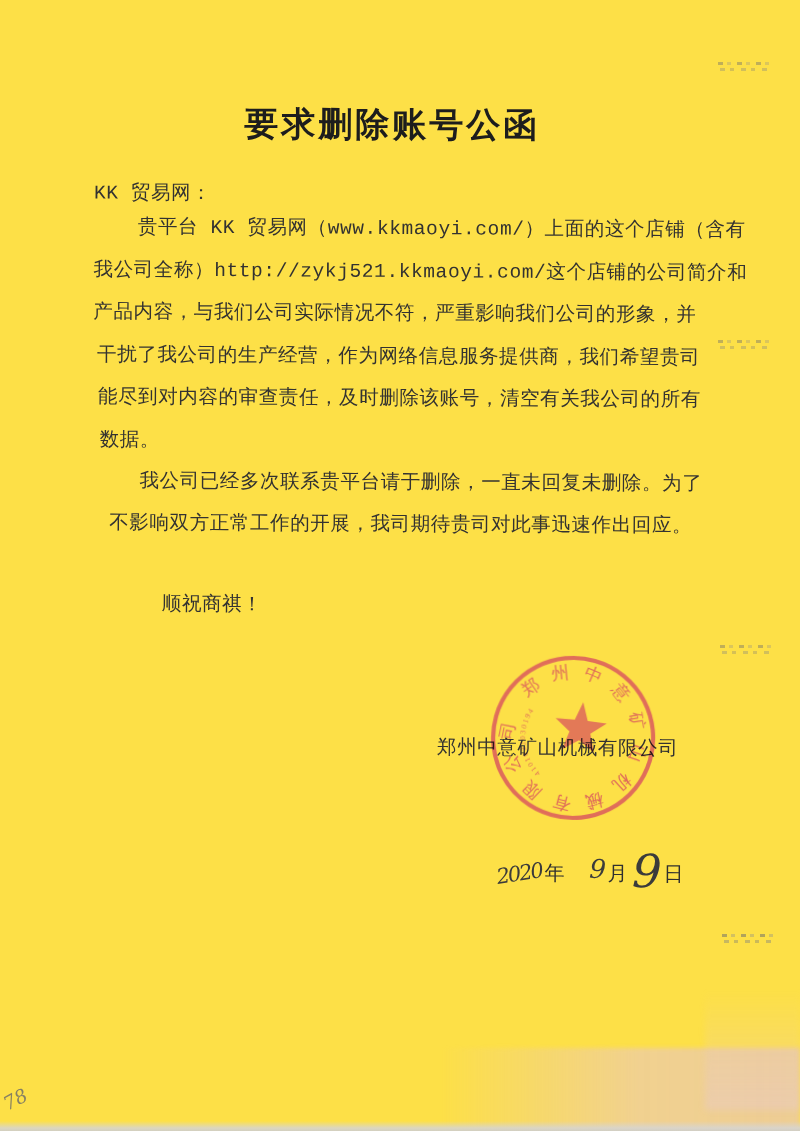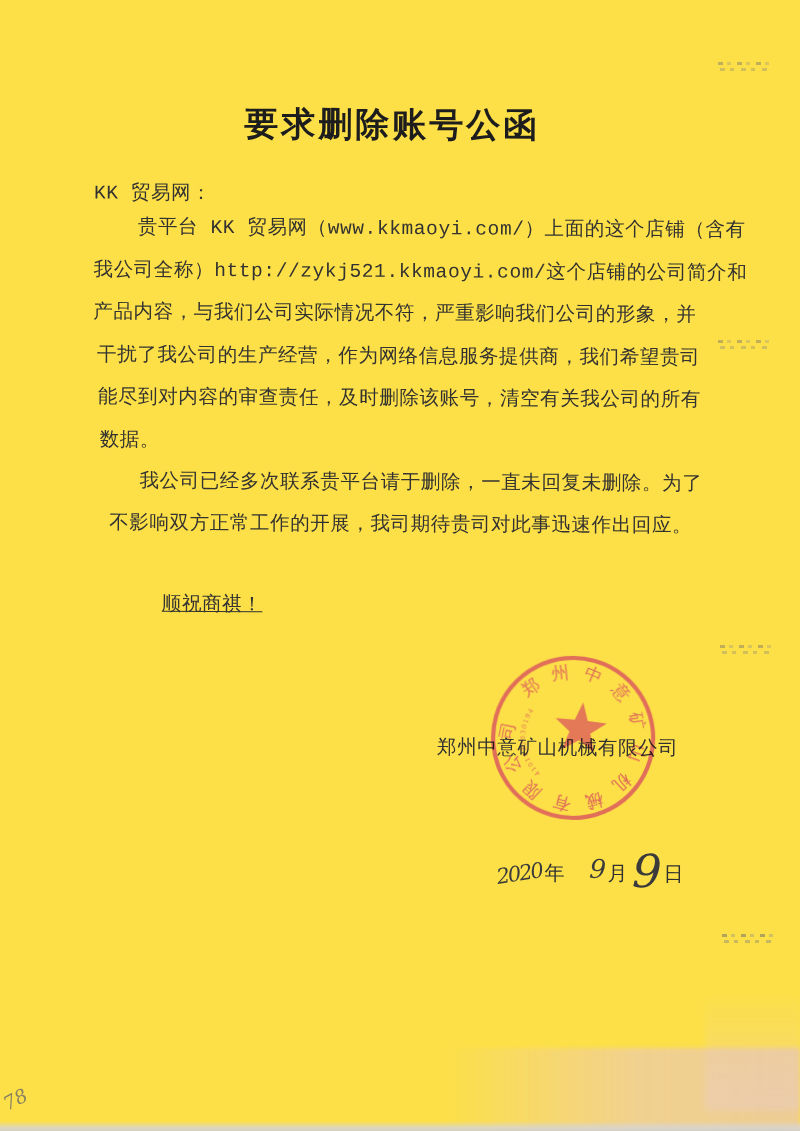--- a/index.html
+++ b/index.html
@@ -37,21 +37,21 @@
   }
   .l-salutation { left: 95px;  top: 172px; margin-top: 8px; }
   .l-b0 { left: 139px; top: 214px; }
   .l-b1 { left: 95px;  top: 257px; }
   .l-b2 { left: 95px;  top: 299px; }
   .l-b3 { left: 99px;  top: 342px; }
   .l-b4 { left: 100px; top: 384px; }
   .l-b5 { left: 102px; top: 427px; text-align: center; }
   .l-b6 { left: 142px; top: 468px; }
   .l-b7 { left: 112px; top: 510px; }
-  .l-closing { left: 165px; top: 591px; text-decoration: underline; }
+  .l-closing { left: 165px; top: 591px; }
   .l-signature { left: 441px; top: 733px; z-index: 2; }
 
   
   .date-part { position: absolute; font-size: 20px; color: #2f2f2f; }
   .hw {
     font-family: "DejaVu Serif", serif;
     font-style: italic;
     color: #3b3b3b;
   }
   .hw-year  { left: 501px; top: 861px; font-size: 21px; letter-spacing: -2px; transform: rotate(-9deg); }

